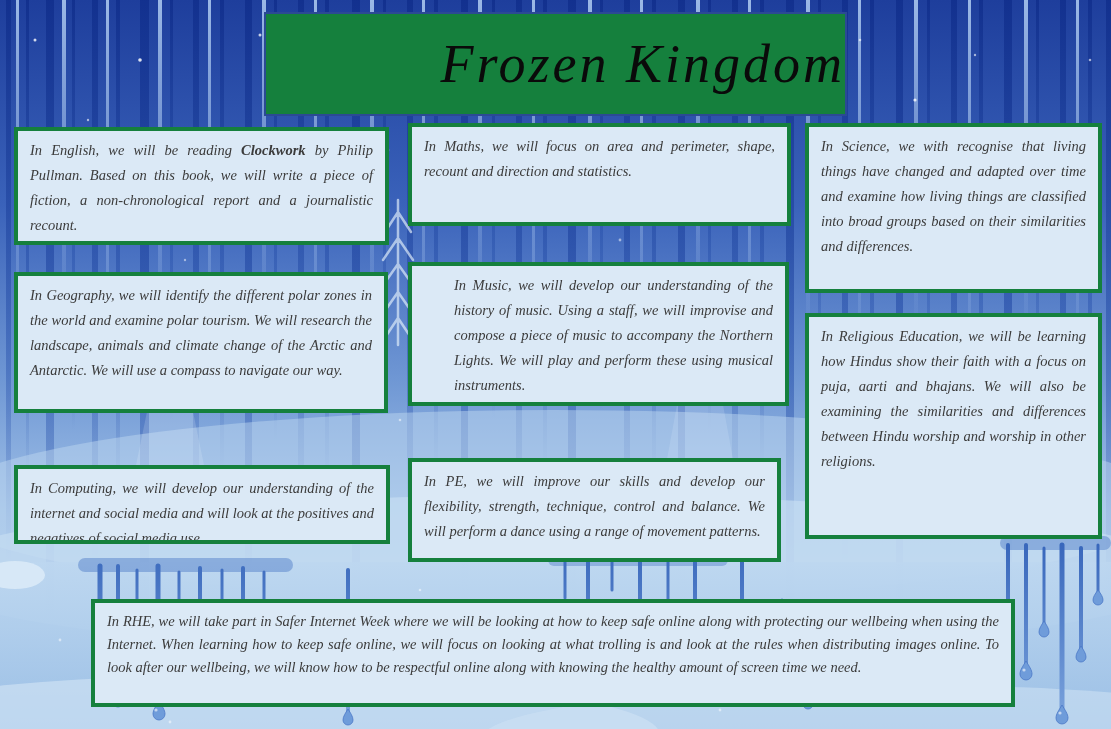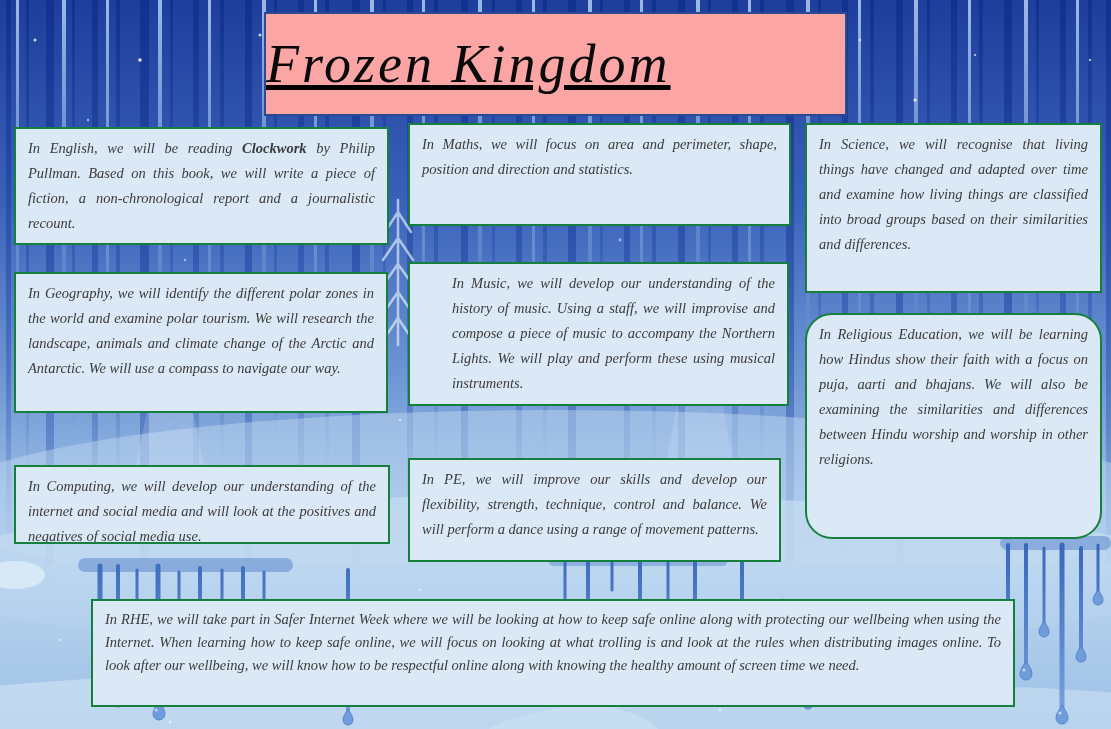--- a/index.html
+++ b/index.html
@@ -5,57 +5,57 @@
   html,body{margin:0;padding:0;background:#0c2670;}
   .poster{
     position:relative;
     width:1111px;height:729px;
     overflow:hidden;
     font-family:cursive;
   }
   .bg{position:absolute;left:0;top:0;width:1111px;height:729px;display:block;}
   .tbox{
     position:absolute;
-    background:#fca5a5;
+    background:#15803d;
     border:2px solid #2b4a94;
     box-sizing:border-box;
-    display:flex;align-items:center;justify-content:flex-start;text-decoration:underline;
+    display:flex;align-items:center;justify-content:flex-end;
   }
   .tbox .title-text{
     font-style:italic;
     font-size:54px;
     color:#0a0a0a;
     letter-spacing:3px;
     white-space:nowrap;
   }
   .box{
     position:absolute;
     background:#dbe9f6;
-    border:2px solid #15803d;
+    border:4px solid #15803d;
     box-sizing:border-box;
     padding:7px 12px;
     overflow:hidden;
   }
   .box p{
     margin:0;
     font-style:italic;
     font-size:14.5px;
     line-height:25px;
     color:#3b3b3b;
     text-align:justify;
   }
   .book{font-weight:bold;}
   
   #title-box   {left:264px;top:12px;width:583px;height:104px;}
   #box-english {left:14px; top:127px;width:375px;height:118px;}
   #box-maths   {left:408px;top:123px;width:383px;height:103px;}
   #box-science {left:805px;top:123px;width:297px;height:170px;}
   #box-geography{left:14px;top:272px;width:374px;height:141px;}
   #box-music   {left:408px;top:262px;width:381px;height:144px;padding-left:42px;}
-  #box-re      {left:805px;top:313px;width:297px;height:226px;border-radius:27px;}
+  #box-re      {left:805px;top:313px;width:297px;height:226px;}
   #box-computing{left:14px;top:465px;width:376px;height:79px;}
   #box-pe      {left:408px;top:458px;width:373px;height:104px;}
   #box-rhe     {left:91px; top:599px;width:924px;height:108px;}
   #box-rhe p   {line-height:23px;}
 </style>
 </head>
 <body>
 
 <div class="poster">
 
@@ -279,25 +279,25 @@
 
   <div id="title-box" class="tbox">
     <span class="title-text">Frozen Kingdom</span>
   </div>
 
   <div id="box-english" class="box">
     <p><span>In English, we will be reading </span><span class="book">Clockwork</span><span> by Philip Pullman. Based on this book, we will write a piece of fiction, a non-chronological report and a journalistic recount.</span></p>
   </div>
 
   <div id="box-maths" class="box">
-    <p>In Maths, we will focus on area and perimeter, shape, position and direction and statistics.</p>
+    <p>In Maths, we will focus on area and perimeter, shape, recount and direction and statistics.</p>
   </div>
 
   <div id="box-science" class="box">
-    <p>In Science, we will recognise that living things have changed and adapted over time and examine how living things are classified into broad groups based on their similarities and differences.</p>
+    <p>In Science, we with recognise that living things have changed and adapted over time and examine how living things are classified into broad groups based on their similarities and differences.</p>
   </div>
 
   <div id="box-geography" class="box">
     <p>In Geography, we will identify the different polar zones in the world and examine polar tourism. We will research the landscape, animals and climate change of the Arctic and Antarctic. We will use a compass to navigate our way.</p>
   </div>
 
   <div id="box-music" class="box">
     <p>In Music, we will develop our understanding of the history of music. Using a staff, we will improvise and compose a piece of music to accompany the Northern Lights. We will play and perform these using musical instruments.</p>
   </div>
 

